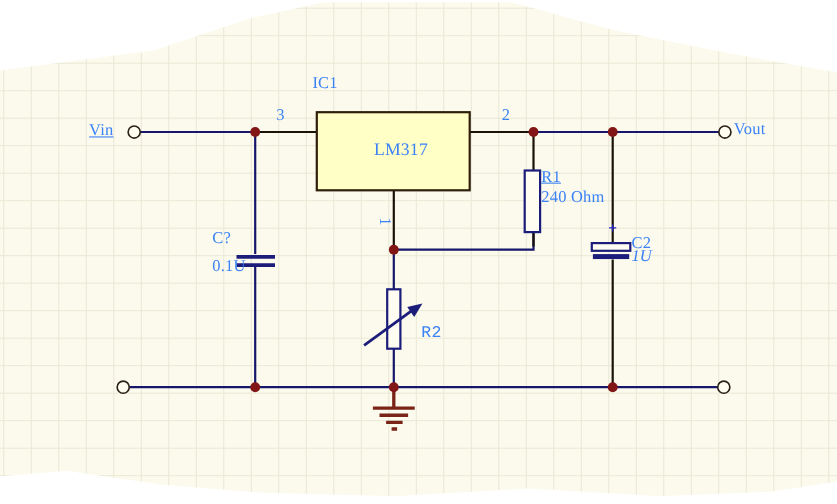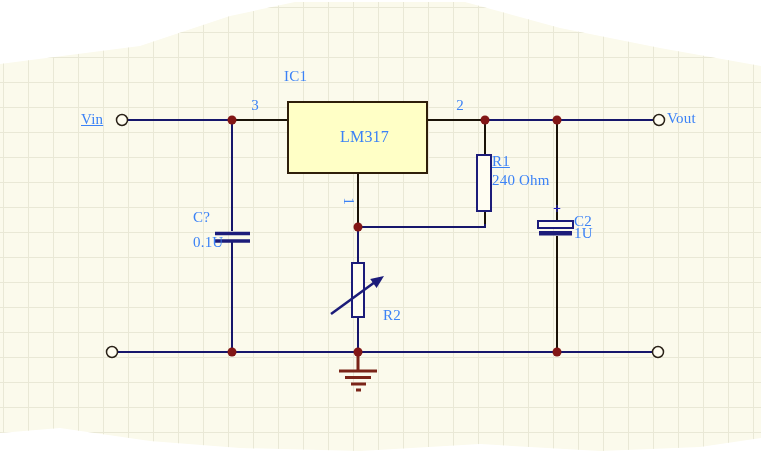--- a/index.html
+++ b/index.html
@@ -117,17 +117,17 @@
 <span class="lbl center" style="left:247px;top:97px;width:16px;">3</span>
 <span class="lbl center" style="left:452px;top:97px;width:16px;">2</span>
 <span class="lbl center rot90" style="left:341px;top:193px;width:16px;">1</span>
 
 <span class="lbl" style="left:193px;top:209px;">C?</span>
 <span class="lbl" style="left:193px;top:234px;">0.1U</span>
 
 <span class="lbl" style="left:492px;top:153px;text-decoration:underline;">R1</span>
 <span class="lbl" style="left:492px;top:172px;">240 Ohm</span>
 
-<span class="lbl" style="left:383px;top:307px;">R2</span>
+<span class="lbl" style="left:383px;top:295px;font-family:Liberation Mono, monospace;">R2</span>
 
 <span class="lbl plus" style="left:553px;top:201px;">+</span>
 <span class="lbl" style="left:574px;top:213px;">C2</span>
-<span class="lbl" style="left:574px;top:225px;">1U</span>
+<span class="lbl" style="left:574px;top:225px;font-style:italic;">1U</span>
 
 </body></html>

